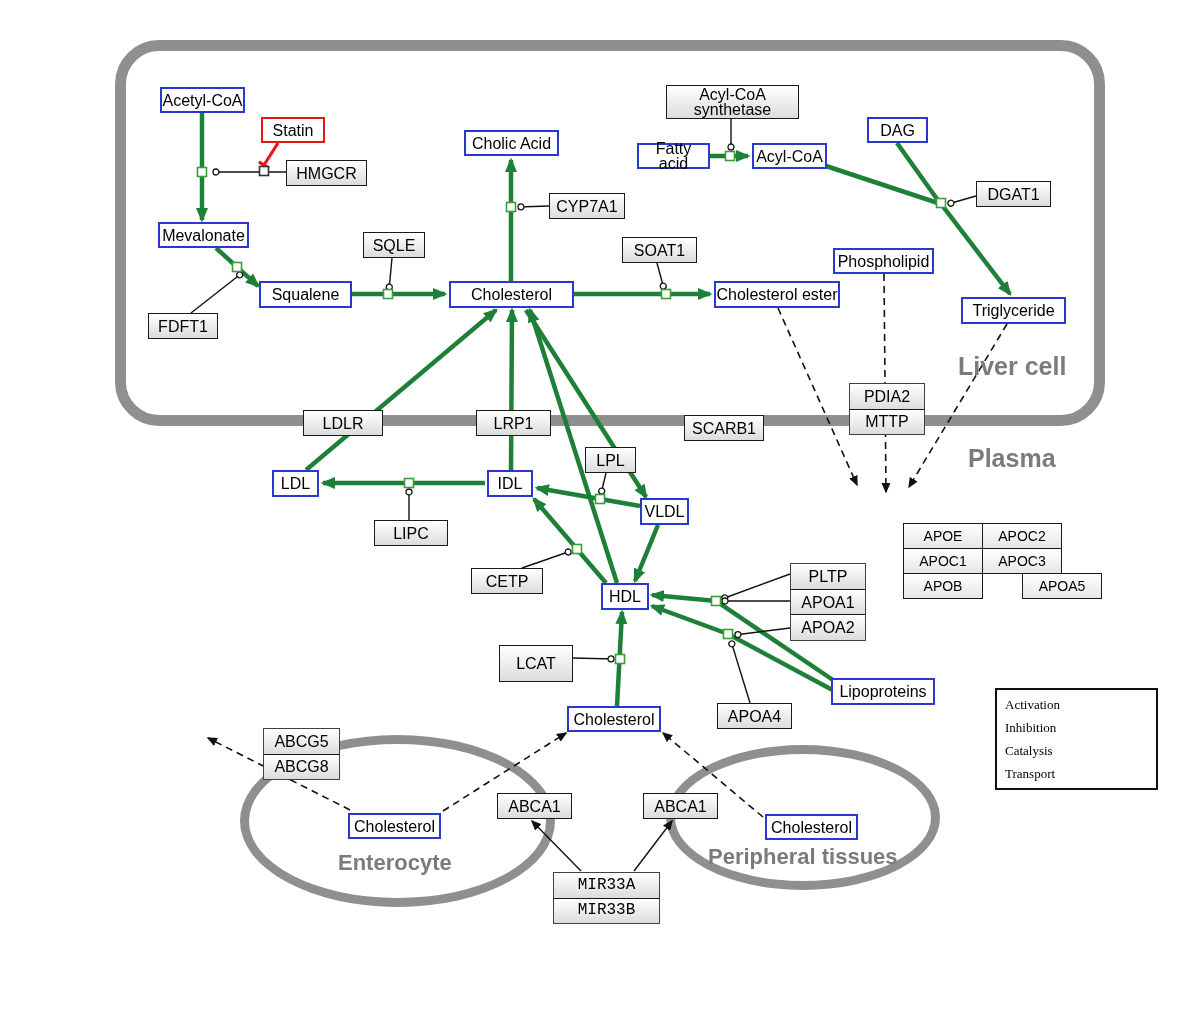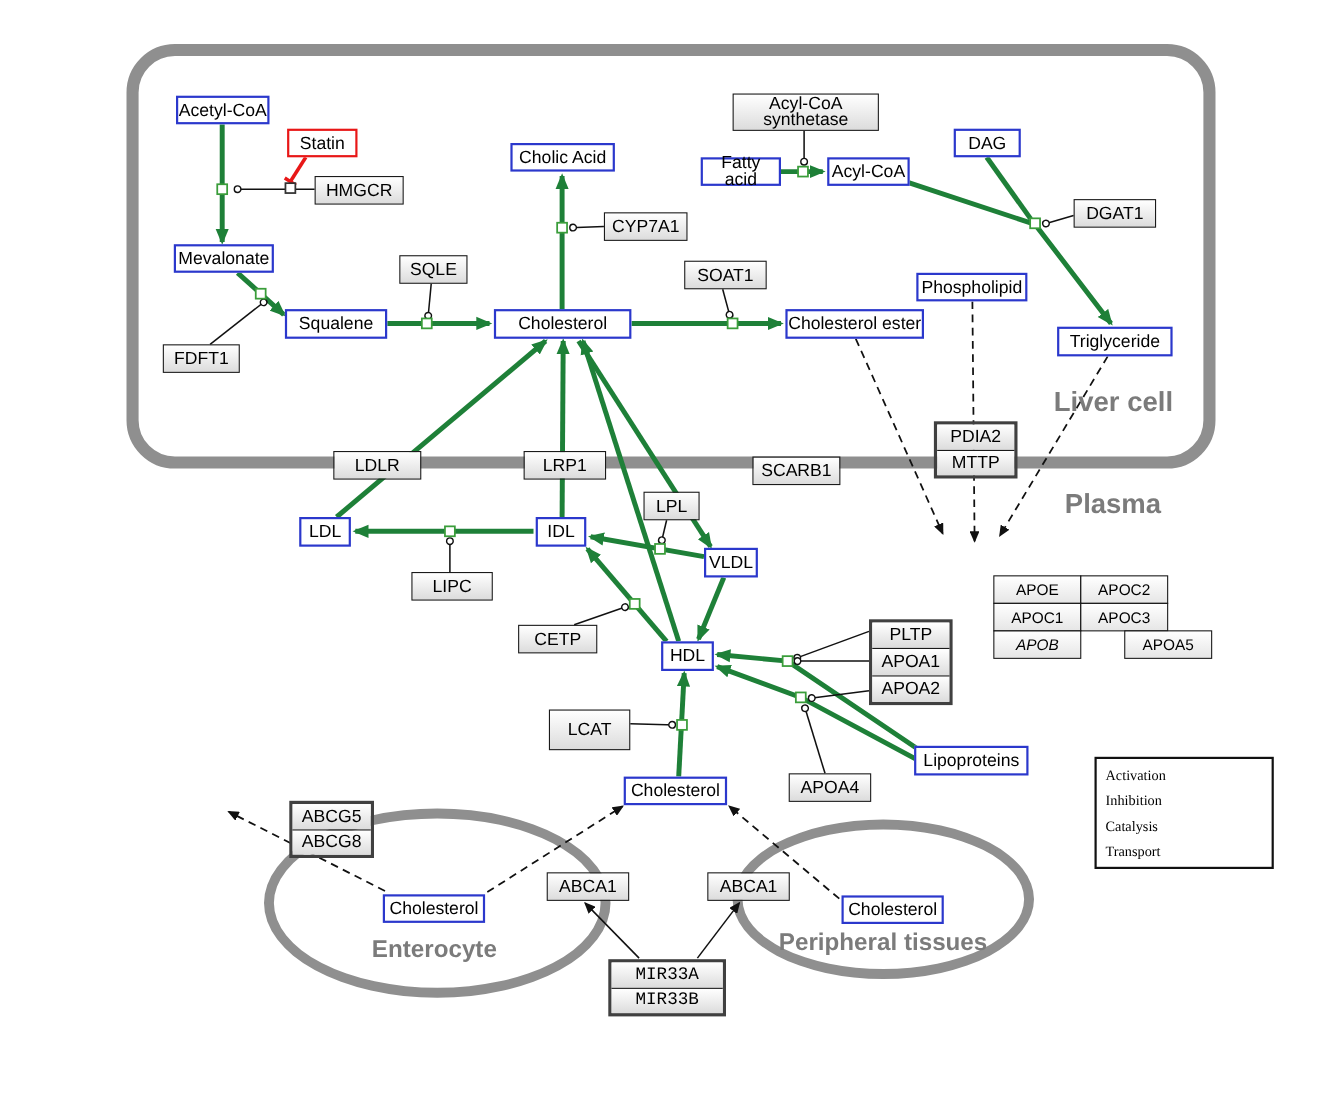--- a/index.html
+++ b/index.html
@@ -20,21 +20,21 @@
 
   #edge-layer { position:absolute; left:0; top:0; pointer-events:none; }
 
   #node-layer, #apo-table { position:absolute; left:0; top:0; width:0; height:0; }
 
   .node { position:absolute; display:flex; align-items:center; justify-content:center;
           text-align:center; font-size:16px; color:#000; background:#fff; line-height:15px; }
   .node.metabolite { border:2px solid var(--blue); }
   .node.gene { border:1px solid #1a1a1a; background:linear-gradient(#ffffff,#dcdcdc); }
   .node.inhibitor { border:2px solid var(--red); }
-  .node.gene-stack { flex-direction:column; border:3px solid #404040; background:none; padding:0; }
+  .node.gene-stack { flex-direction:column; border:1px solid #404040; background:none; padding:0; }
   .node.gene-stack .srow { flex:1; width:100%; display:flex; align-items:center; justify-content:center;
           background:linear-gradient(#ffffff,#dcdcdc); border-top:1px solid #1a1a1a; }
   .node.gene-stack .srow:first-child { border-top:none; }
   .node .wrap-line { display:block; width:100%; }
 
   .apo-cell { position:absolute; display:flex; align-items:center; justify-content:center;
           font-size:14px; border:1px solid #1a1a1a; background:linear-gradient(#ffffff,#e6e6e6); }
 
   #legend-box { position:absolute; left:995px; top:688px; width:163px; height:102px;
           border:2px solid #111; background:#fff;font-family:Liberation Serif, serif; }
@@ -198,21 +198,21 @@
   <div id="lbl-liver" class="comp-label big">Liver cell</div>
   <div id="lbl-plasma" class="comp-label big">Plasma</div>
   <div id="lbl-ent" class="comp-label">Enterocyte</div>
   <div id="lbl-per" class="comp-label">Peripheral tissues</div>
 
   <div id="apo-table">
       <div class="apo-cell" style="left: 903px; top: 523px; width: 80px; height: 26px;">APOE</div>
       <div class="apo-cell" style="left: 982px; top: 523px; width: 80px; height: 26px;">APOC2</div>
       <div class="apo-cell" style="left: 903px; top: 548px; width: 80px; height: 26px;">APOC1</div>
       <div class="apo-cell" style="left: 982px; top: 548px; width: 80px; height: 26px;">APOC3</div>
-      <div class="apo-cell" style="left: 903px; top: 573px; width: 80px; height: 26px; font-style: italic;">APOB</div>
+      <div class="apo-cell" style="left: 903px; top: 573px; width: 80px; height: 26px;">APOB</div>
       <div class="apo-cell" style="left: 982px; top: 573px; width: 80px; height: 26px; margin-left: 40px;">APOA5</div>
     </div>
   <div id="legend-box">
       <div class="legend-label" style="top: 7px;">Activation</div>
       <div class="legend-label" style="top: 30px;">Inhibition</div>
       <div class="legend-label" style="top: 53px;">Catalysis</div>
       <div class="legend-label" style="top: 76px;">Transport</div>
     </div>
 </div>
 

